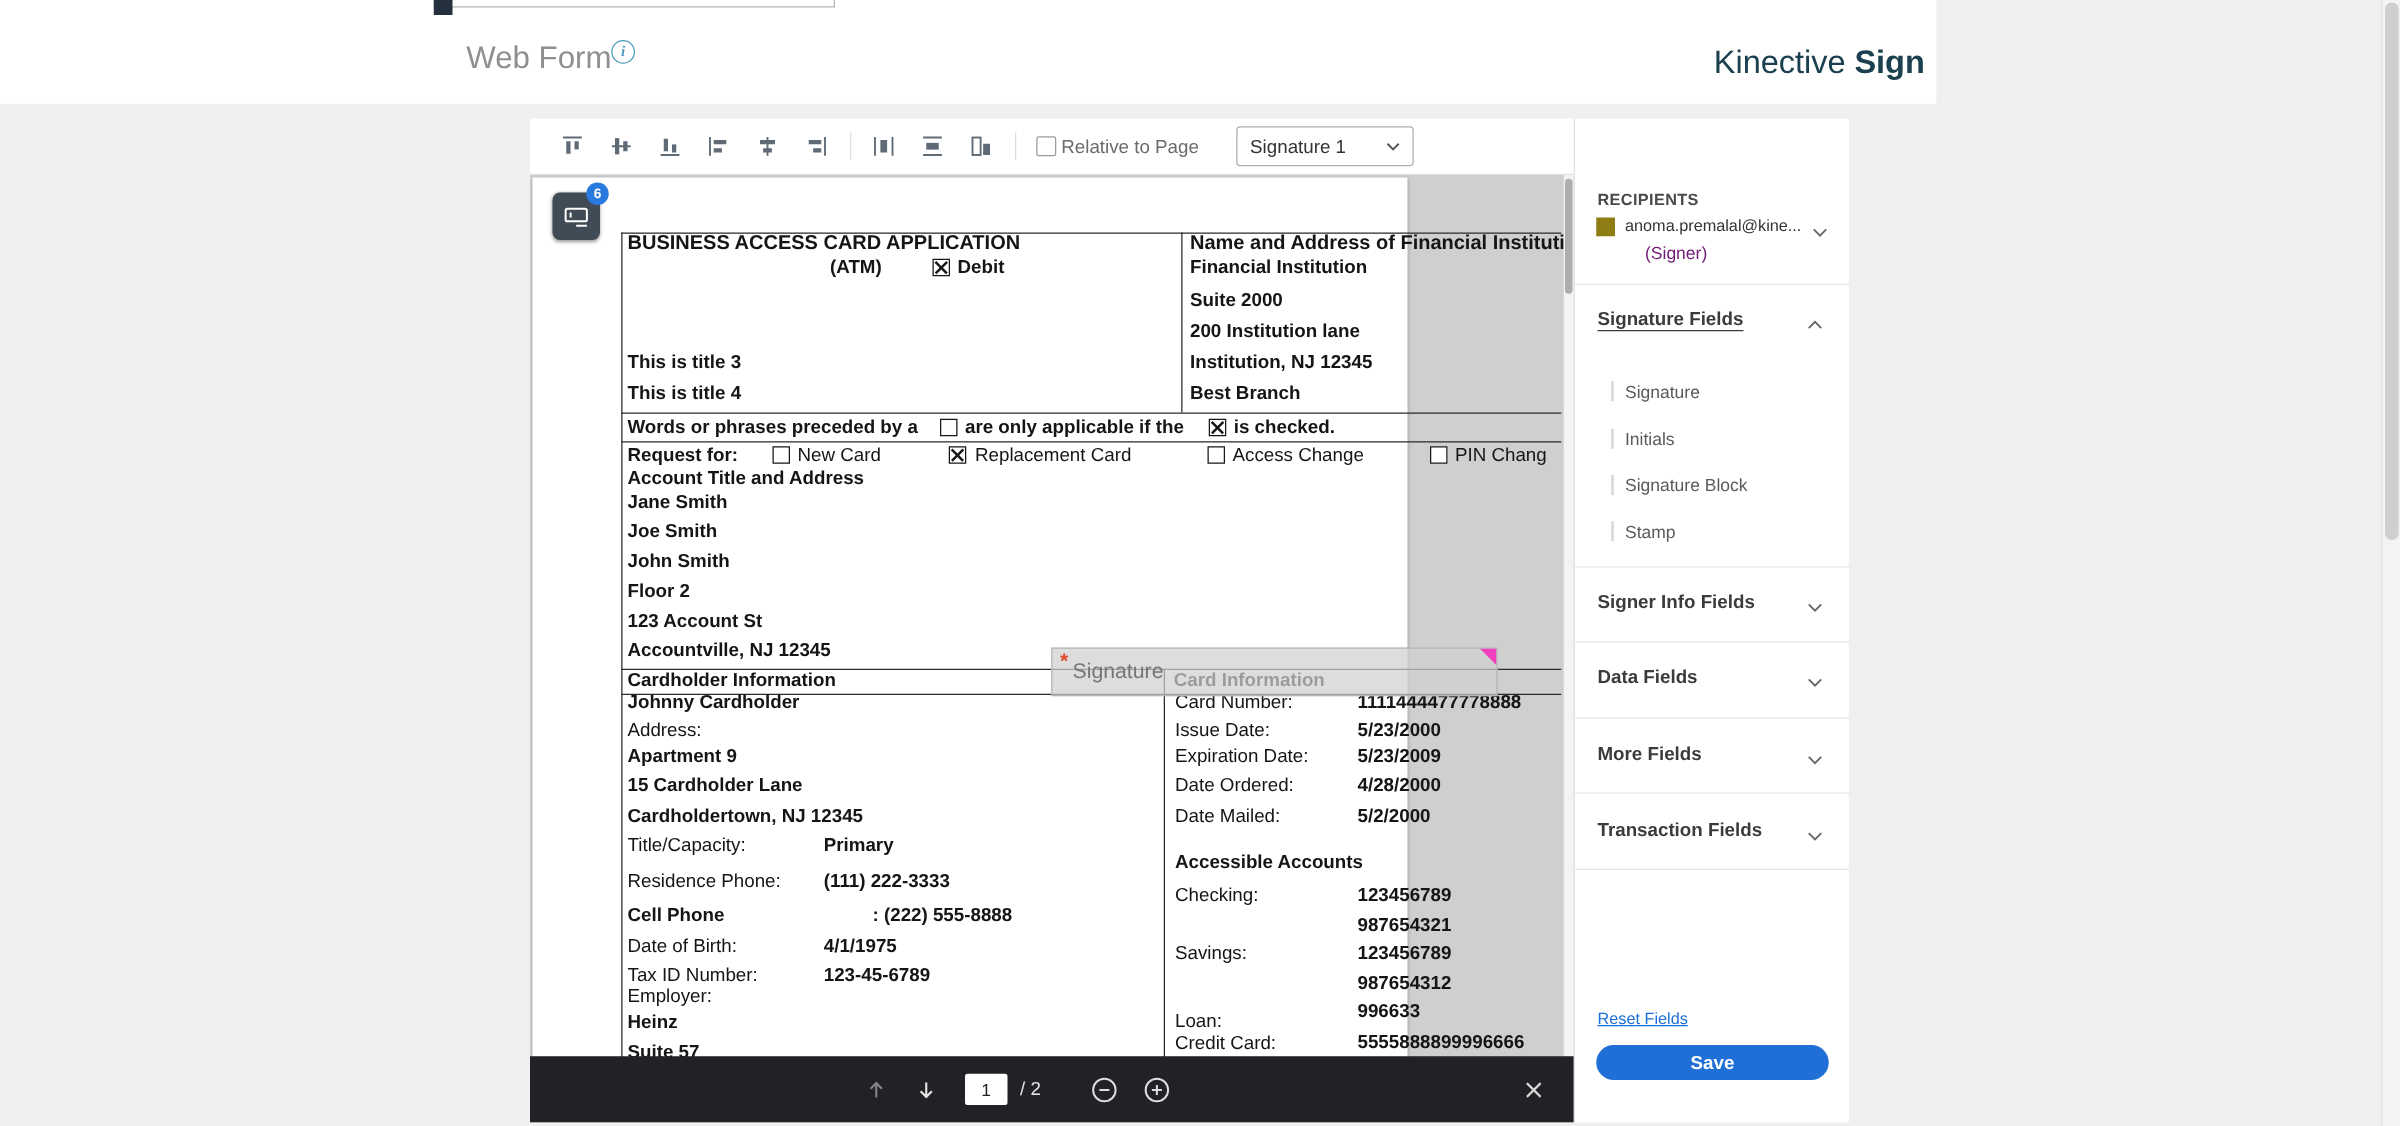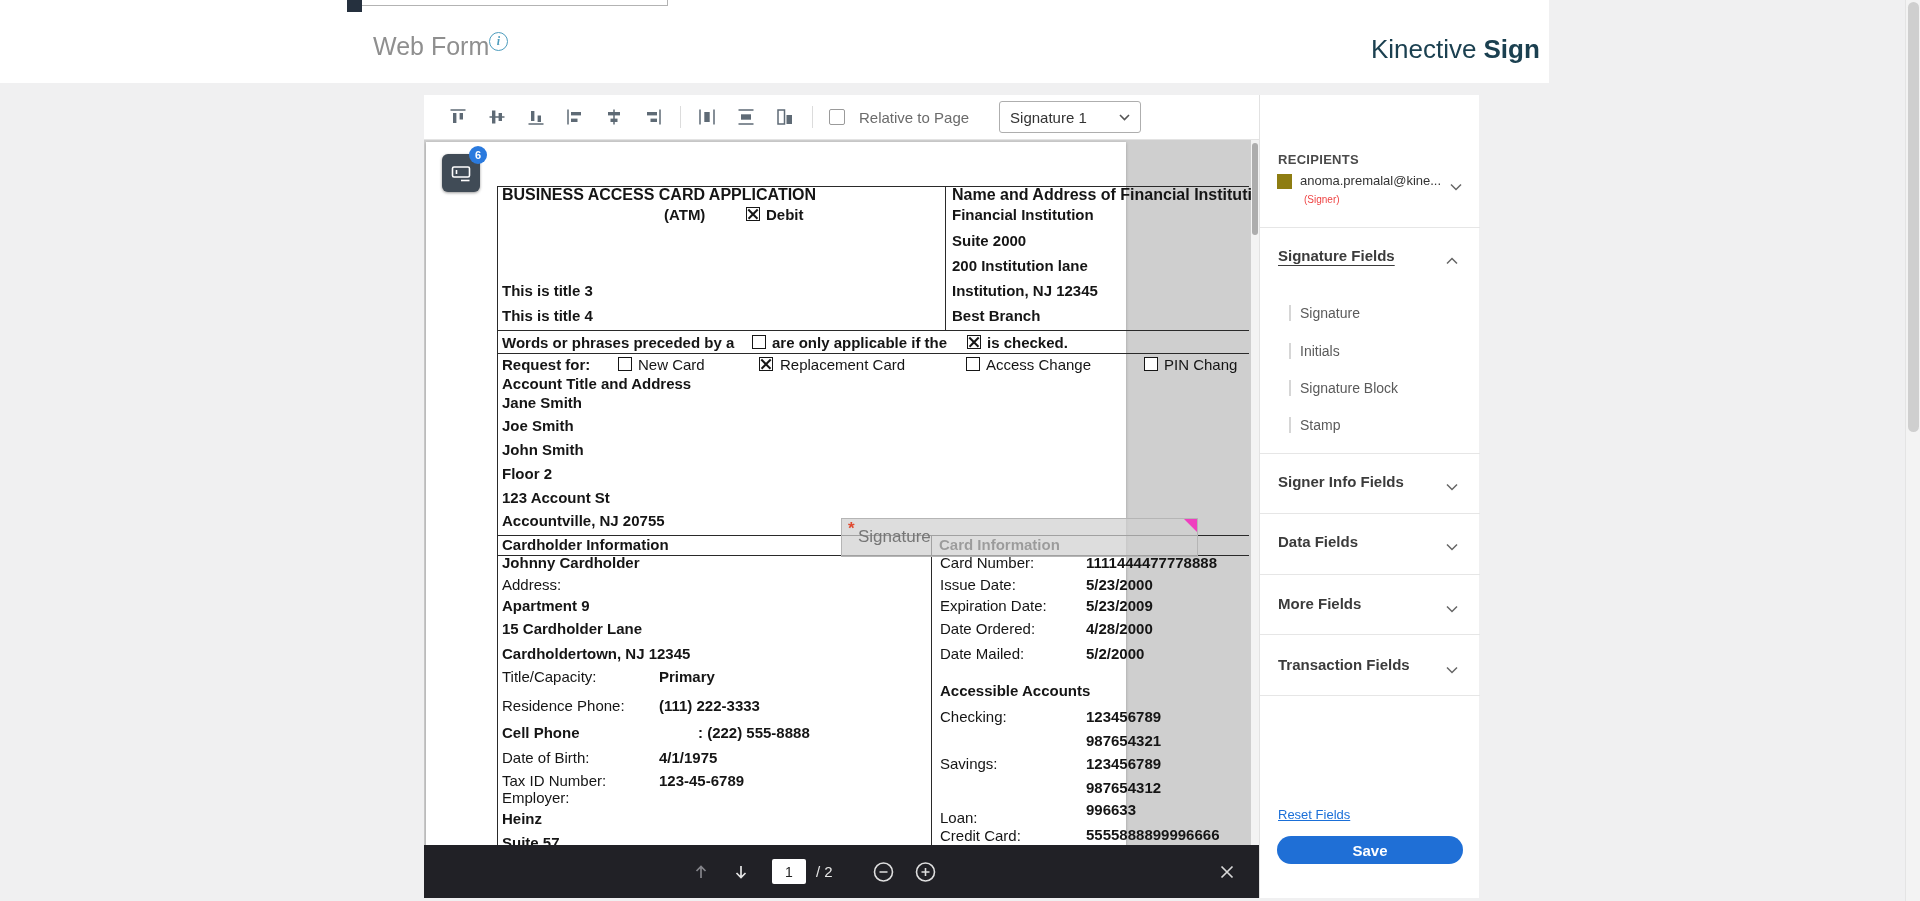--- a/index.html
+++ b/index.html
@@ -21,33 +21,33 @@
 
   
   #win-scroll{position:absolute;left:1905px;top:0;width:15px;height:901px;background:#f3f3f3;border-left:1px solid #e4e4e4}
   #win-scroll .thumb{position:absolute;left:2px;top:2px;width:11px;height:430px;background:#cfcfcf;border-radius:6px}
 
   
   #field-toolbar{position:absolute;left:424px;top:95px;width:835px;height:45px;background:#fff;border-bottom:1px solid #e3e3e3;
     display:flex;align-items:center;padding-left:20px}
   .tbtn{width:28px;height:28px;margin-right:11px;display:flex;align-items:center;justify-content:center;cursor:pointer}
   .vsep{width:1px;height:22px;background:#dcdcdc;margin:0 12px 0 2px}
-  #relative-box{display:flex;align-items:center;gap:14px;margin-left:4px}
+  #relative-box{display:flex;align-items:center;gap:4px;margin-left:4px}
   #relative-box .ck{width:16px;height:16px;border:1px solid #9a9a9a;border-radius:2px;background:#fff}
   #relative-box .lbl{font-size:15px;color:#6b6b6b}
   #field-dropdown{margin-left:30px;width:142px;height:32px;border:1px solid #aeaeae;border-radius:3px;background:#fff;
     display:flex;align-items:center;justify-content:space-between;padding:0 10px;font-size:15px;color:#333;cursor:pointer}
 
   
   #sidebar{position:absolute;left:1259px;top:95px;width:220px;height:803px;background:#fff;border-left:1px solid #e2e2e2}
   #recipients-label{position:absolute;left:18px;top:57px;font-size:13px;font-weight:700;color:#4a4a4a;letter-spacing:.3px}
   #recipient-swatch{position:absolute;left:17px;top:79px;width:15px;height:15px;background:#8e7d12}
   #recipient-email{position:absolute;left:40px;top:78px;font-size:13px;color:#333;white-space:nowrap}
   #recipient-chevron{position:absolute;left:190px;top:82px;cursor:pointer}
-  #recipient-role{position:absolute;left:44px;top:99px;font-size:10px;color:#ef4444}
+  #recipient-role{position:absolute;left:56px;top:99px;font-size:14px;color:#701a75}
   .sb-div{position:absolute;left:0;width:220px;height:1px;background:#e6e6e6}
   .sb-sec{position:absolute;left:18px;font-size:15px;font-weight:700;color:#3b3b3b;cursor:pointer}
   .sb-sec.active{text-decoration:underline;text-underline-offset:4px}
   .sb-chev{position:absolute;left:186px;cursor:pointer}
   .sb-item{position:absolute;left:29px;display:flex;align-items:center;gap:9px;cursor:pointer}
   .sb-item .bar{width:2px;height:16px;background:#d6d6d6}
   .sb-item .txt{font-size:14px;color:#5a5a5a}
   #reset-link{position:absolute;left:18px;top:712px;font-size:13px;color:#1a6fd8;text-decoration:underline;cursor:pointer}
   #save-btn{position:absolute;left:17px;top:741px;width:186px;height:28px;background:#1f6fd6;border-radius:14px;border:none;
     color:#fff;font-size:15px;font-weight:600;display:flex;align-items:center;justify-content:center;cursor:pointer;font-family:"Liberation Sans",sans-serif}
@@ -219,21 +219,21 @@
     <span class="dt reg" style="left:560px;top:222px">Access Change</span>
     <span class="cb" style="left:718px;top:222px"></span>
     <span class="dt reg" style="left:738px;top:222px">PIN Chang</span>
 
     <span class="dt" style="left:76px;top:241px">Account Title and Address</span>
     <span class="dt" style="left:76px;top:260px">Jane Smith</span>
     <span class="dt" style="left:76px;top:283px">Joe Smith</span>
     <span class="dt" style="left:76px;top:307px">John Smith</span>
     <span class="dt" style="left:76px;top:331px">Floor 2</span>
     <span class="dt" style="left:76px;top:355px">123 Account St</span>
-    <span class="dt" style="left:76px;top:378px">Accountville, NJ 20755</span>
+    <span class="dt" style="left:76px;top:378px">Accountville, NJ 12345</span>
 
     <span class="dt" style="left:76px;top:402px">Cardholder Information</span>
     <span class="dt" style="left:513px;top:402px">Card Information</span>
 
     <span class="dt" style="left:76px;top:420px">Johnny Cardholder</span>
     <span class="dt reg" style="left:76px;top:442px">Address:</span>
     <span class="dt" style="left:76px;top:463px">Apartment 9</span>
     <span class="dt" style="left:76px;top:486px">15 Cardholder Lane</span>
     <span class="dt" style="left:76px;top:511px">Cardholdertown, NJ 12345</span>
     <span class="dt reg" style="left:76px;top:534px">Title/Capacity:</span>

